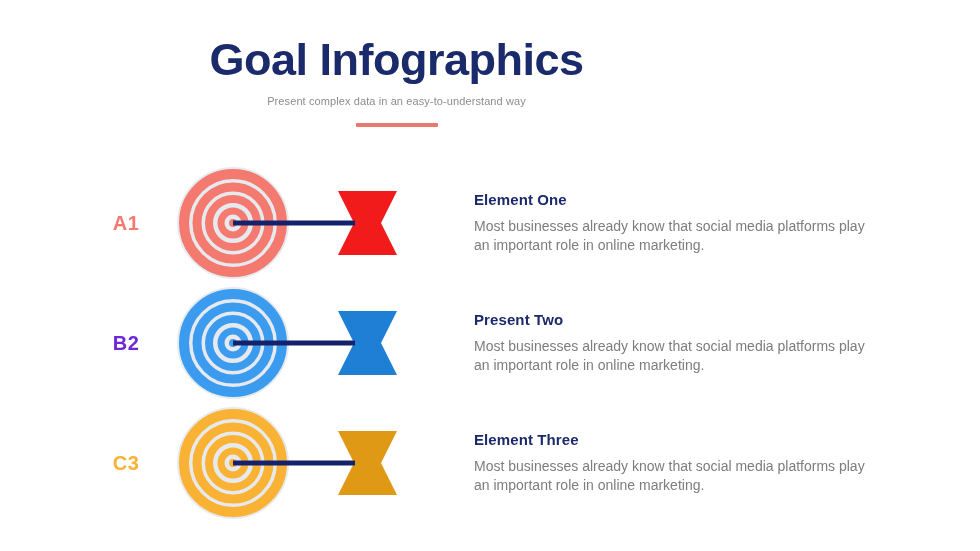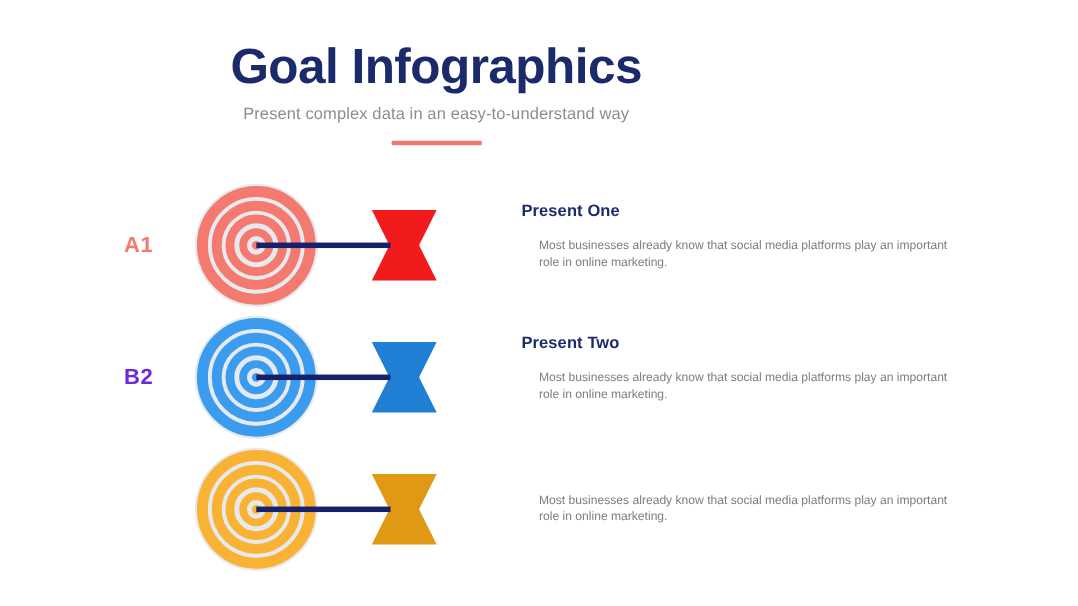--- a/index.html
+++ b/index.html
@@ -25,21 +25,21 @@
   }
   .title {
     font-size: 45px;
     font-weight: bold;
     color: #1b2a6b;
     letter-spacing: -0.5px;
     line-height: 1.05;
     margin: 0;
   }
   .subtitle {
-    font-size: 15px;
+    font-size: 11px;
     color: #8d8d8d;
     margin: 12px 0 0 0;
     letter-spacing: 0.1px;
   }
   .accent-bar {
     width: 82px;
     height: 4px;
     background: #e8796f;
     margin: 16px auto 0 auto;
     border-radius: 1px;
@@ -93,24 +93,24 @@
     width: 420px;
   }
   .element-title {
     font-size: 15px;
     font-weight: bold;
     color: #1b2a6b;
     margin: 0 0 9px 0;
     letter-spacing: 0.1px;
   }
   .element-desc {
-    font-size: 11px;
+    font-size: 14px;
     color: #7d7d7d;
     line-height: 1.35;
-    margin: 16px;
+    margin: 0;
     max-width: 405px;
   }
 </style>
 </head>
 <body>
 
 <div class="header">
   <h1 class="title">Goal Infographics</h1>
   <p class="subtitle">Present complex data in an easy-to-understand way</p>
   <div class="accent-bar"></div>
@@ -126,21 +126,21 @@
         <circle cx="57" cy="56" r="49" fill="none" stroke="#f4796f" stroke-width="10"></circle>
         <circle cx="57" cy="56" r="36" fill="none" stroke="#f4796f" stroke-width="9"></circle>
         <circle cx="57" cy="56" r="24" fill="none" stroke="#f4796f" stroke-width="8"></circle>
         <circle cx="57" cy="56" r="12" fill="none" stroke="#f4796f" stroke-width="7"></circle>
         <circle cx="57" cy="56" r="4" fill="#f4796f"></circle>
         <polygon points="162,24 221,24 205,56 221,88 162,88 178,56" fill="#f11b1b"></polygon>
         <rect x="57" y="53.5" width="122" height="5" fill="#16216b"></rect>
       </svg>
     </div>
     <div class="content">
-      <div class="element-title">Present One</div>
+      <div class="element-title">Element One</div>
       <p class="element-desc">Most businesses already know that social media platforms play an important role in online marketing.</p>
     </div>
   </div>
 
   <div class="row">
     <div class="code-label" style="color:#6d28d9;">B2</div>
     <div class="target-wrap">
       <svg class="target-svg" viewBox="0 0 230 112">
         <circle cx="57" cy="56" r="56" fill="#e6eaee"></circle>
         <circle cx="57" cy="56" r="49" fill="none" stroke="#3b9cef" stroke-width="10"></circle>
@@ -152,30 +152,32 @@
         <rect x="57" y="53.5" width="122" height="5" fill="#16216b"></rect>
       </svg>
     </div>
     <div class="content">
       <div class="element-title">Present Two</div>
       <p class="element-desc">Most businesses already know that social media platforms play an important role in online marketing.</p>
     </div>
   </div>
 
   <div class="row">
+    <div class="code-label" style="color:#f9b233;">C3</div>
     <div class="target-wrap">
       <svg class="target-svg" viewBox="0 0 230 112">
         <circle cx="57" cy="56" r="56" fill="#e6eaee"></circle>
         <circle cx="57" cy="56" r="49" fill="none" stroke="#f9b233" stroke-width="10"></circle>
         <circle cx="57" cy="56" r="36" fill="none" stroke="#f9b233" stroke-width="9"></circle>
         <circle cx="57" cy="56" r="24" fill="none" stroke="#f9b233" stroke-width="8"></circle>
         <circle cx="57" cy="56" r="12" fill="none" stroke="#f9b233" stroke-width="7"></circle>
         <circle cx="57" cy="56" r="4" fill="#f9b233"></circle>
         <polygon points="162,24 221,24 205,56 221,88 162,88 178,56" fill="#e09915"></polygon>
         <rect x="57" y="53.5" width="122" height="5" fill="#16216b"></rect>
       </svg>
     </div>
     <div class="content">
+      <div class="element-title">Element Three</div>
       <p class="element-desc">Most businesses already know that social media platforms play an important role in online marketing.</p>
     </div>
   </div>
 
 </div>
 
 </body></html>

